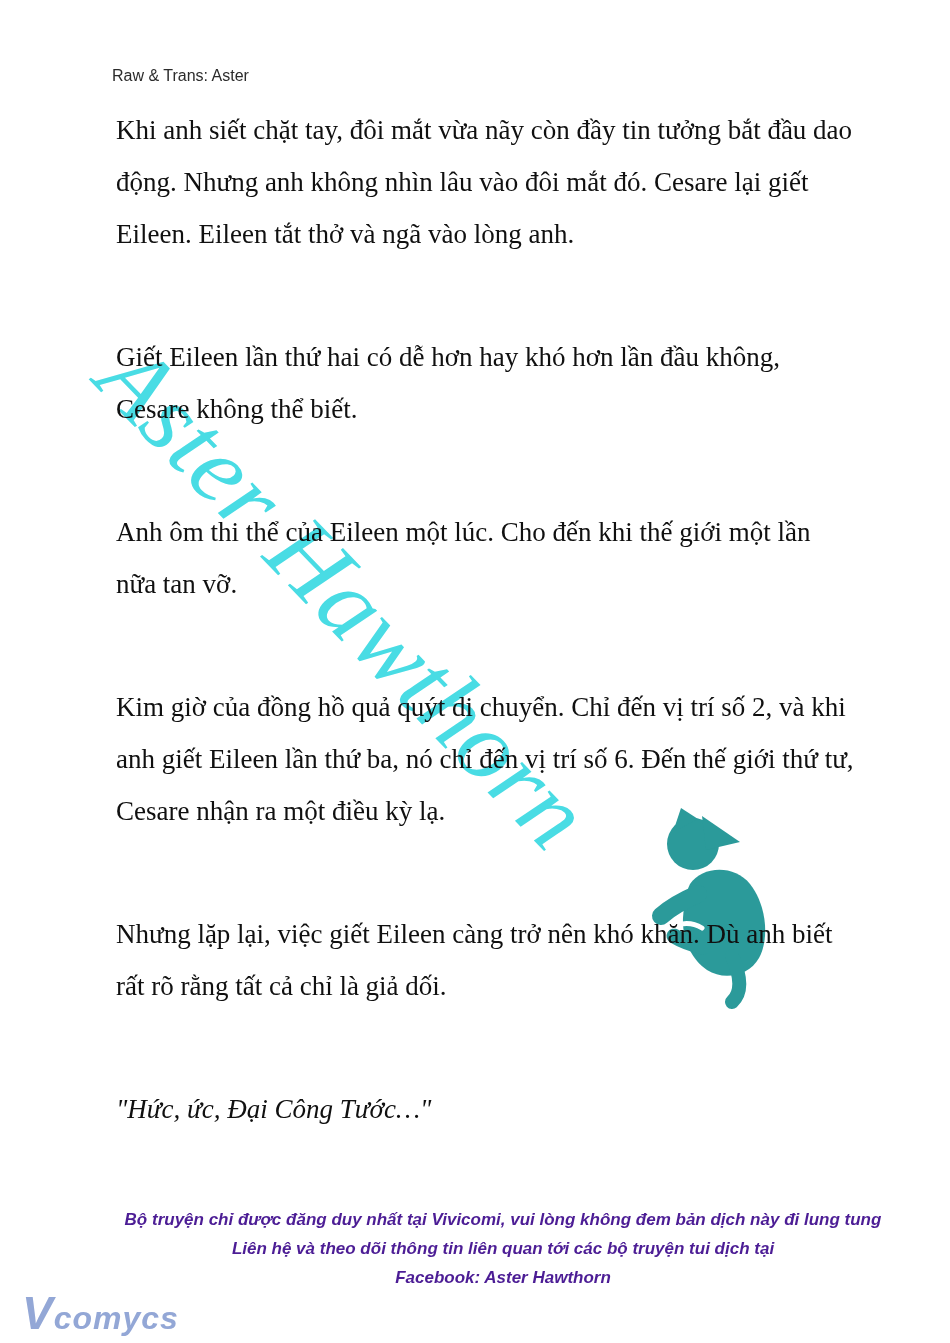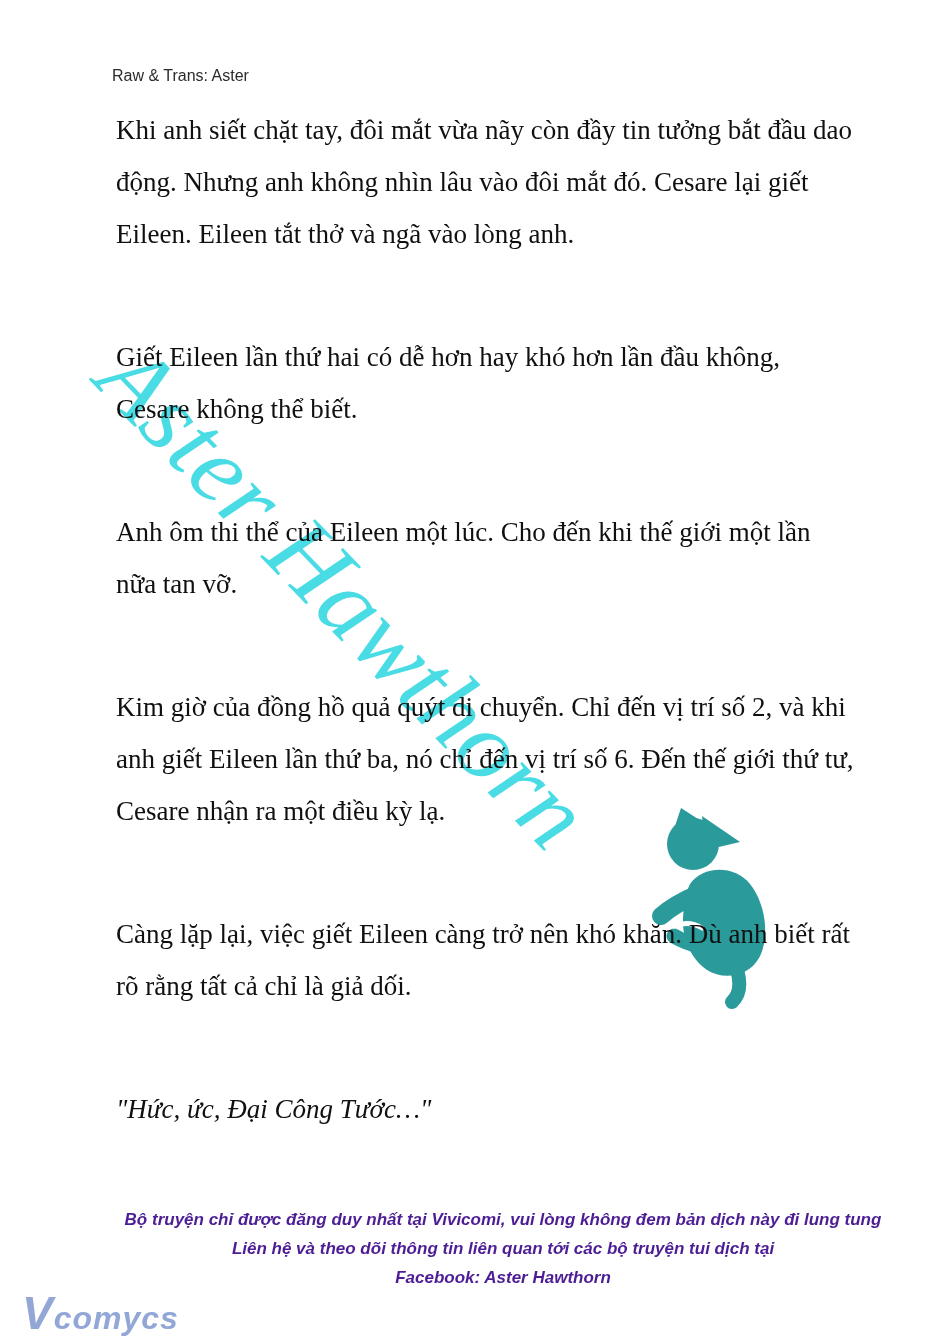--- a/index.html
+++ b/index.html
@@ -109,21 +109,21 @@
       <path d="M27,26 L35,2 L52,13 Z"></path>
       <path d="M56,10 L94,36 L60,44 Z"></path>
     </g>
   </svg>
 
   <div class="content">
     <p>Khi anh siết chặt tay, đôi mắt vừa nãy còn đầy tin tưởng bắt đầu dao động. Nhưng anh không nhìn lâu vào đôi mắt đó. Cesare lại giết Eileen. Eileen tắt thở và ngã vào lòng anh.</p>
     <p>Giết Eileen lần thứ hai có dễ hơn hay khó hơn lần đầu không, Cesare không thể biết.</p>
     <p>Anh ôm thi thể của Eileen một lúc. Cho đến khi thế giới một lần nữa tan vỡ.</p>
     <p>Kim giờ của đồng hồ quả quýt di chuyển. Chỉ đến vị trí số 2, và khi anh giết Eileen lần thứ ba, nó chỉ đến vị trí số 6. Đến thế giới thứ tư, Cesare nhận ra một điều kỳ lạ.</p>
-    <p>Càng lặp lại, việc giết Eileen càng trở nên khó khăn. Dù anh biết rất rõ rằng tất cả chỉ là giả dối.</p>
+    <p>Nhưng lặp lại, việc giết Eileen càng trở nên khó khăn. Dù anh biết rất rõ rằng tất cả chỉ là giả dối.</p>
     <p class="quote">"Hức, ức, Đại Công Tước…"</p>
   </div>
 
   <div class="footer">
     <div>Bộ truyện chỉ được đăng duy nhất tại Vivicomi, vui lòng không đem bản dịch này đi lung tung</div>
     <div>Liên hệ và theo dõi thông tin liên quan tới các bộ truyện tui dịch tại</div>
     <div>Facebook: Aster Hawthorn</div>
   </div>
 
   <div class="logo">Vcomycs</div>

